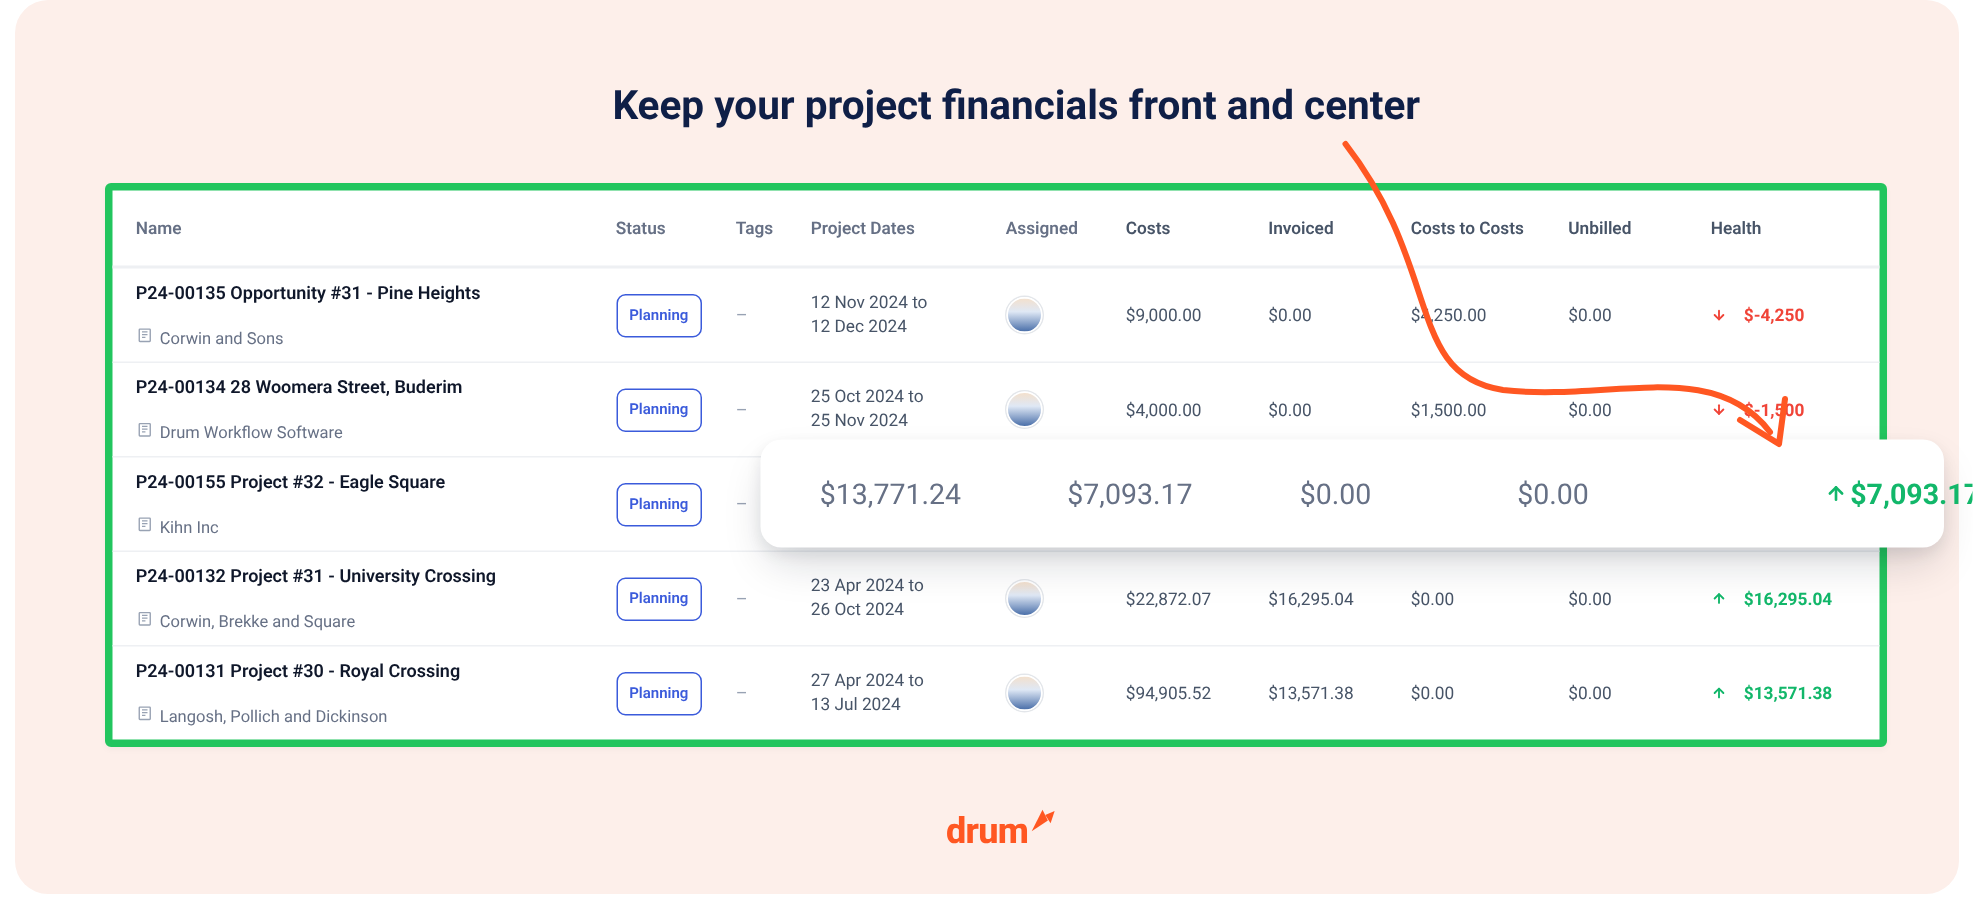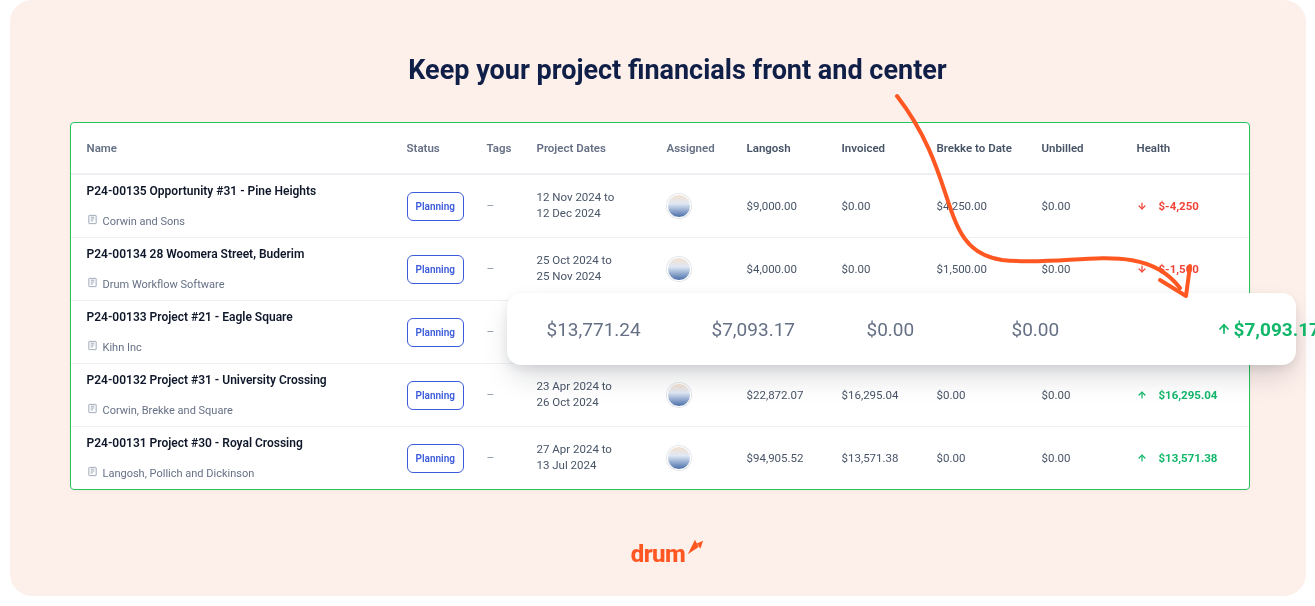--- a/index.html
+++ b/index.html
@@ -17,21 +17,21 @@
   }
   .headline{
     position:absolute;left:0;right:0;top:54px;
     text-align:center;
     font-size:27px;font-weight:700;
     color:#0f1f47;
     margin-left:40px;
   }
   .table-card{
     position:absolute;left:60px;top:122px;width:1178px;
-    background:#fff;border:1px solid #22c55e;border-radius:4px;
+    background:#fff;border:5px solid #22c55e;border-radius:4px;
     box-shadow:0 2px 5px rgba(15,23,42,.03);
     font-size:12px;color:#475467;
   }
   .row{
     display:grid;
     grid-template-columns:320px 80px 50px 130px 80px 95px 95px 105px 95px 110px;
     align-items:center;
     padding:0 16px;
   }
   .head{
@@ -96,23 +96,23 @@
   <div class="headline">Keep your project financials front and center</div>
 
   <div class="table-card">
 
     <div class="row head">
       <div>Name</div>
       <div>Status</div>
       <div>Tags</div>
       <div>Project Dates</div>
       <div>Assigned</div>
-      <div class="num">Langosh</div>
+      <div class="num">Costs</div>
       <div class="num">Invoiced</div>
-      <div class="num">Brekke to Date</div>
+      <div class="num">Costs to Costs</div>
       <div class="num">Unbilled</div>
       <div class="num">Health</div>
     </div>
 
     <div class="body" id="table-body">
         <div class="row">
           <div class="name-cell">
             <div class="proj-name">P24-00135 Opportunity #31 - Pine Heights</div>
             <div class="company">
               <span><svg width="11" height="11" viewBox="0 0 24 24" fill="none" stroke="#98a2b3" stroke-width="2">
@@ -170,21 +170,21 @@
           <div class="num"><span class="health down">
               <svg width="10" height="10" viewBox="0 0 24 24" fill="none" stroke="currentColor" stroke-width="3" stroke-linecap="round" stroke-linejoin="round">
                 <path d="M12 5v14"></path>
                 <path d="M19 12l-7 7-7-7"></path>
               </svg>
               <span>$-1,500</span>
             </span></div>
         </div>
         <div class="row">
           <div class="name-cell">
-            <div class="proj-name">P24-00133 Project #21 - Eagle Square</div>
+            <div class="proj-name">P24-00155 Project #32 - Eagle Square</div>
             <div class="company">
               <span><svg width="11" height="11" viewBox="0 0 24 24" fill="none" stroke="#98a2b3" stroke-width="2">
                   <rect x="4" y="3" width="16" height="18" rx="1"></rect>
                   <path d="M8 7h8M8 11h8M8 15h5"></path>
                 </svg></span>
               <span>Kihn Inc</span>
             </div>
           </div>
           <div><span class="pill">Planning</span></div>
           <div class="tags">–</div>

